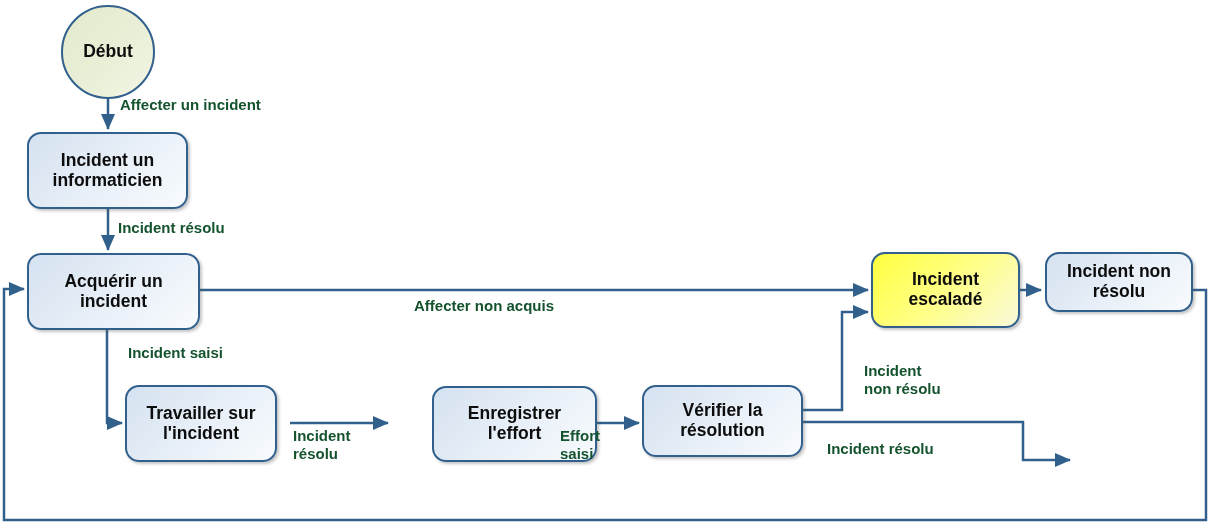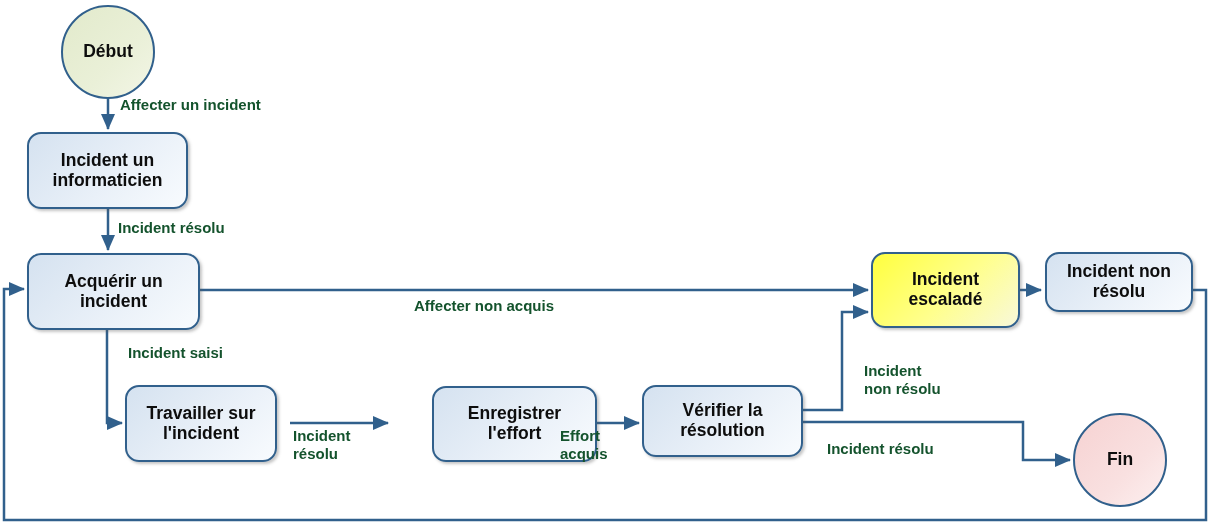--- a/index.html
+++ b/index.html
@@ -109,36 +109,33 @@
   <div class="node highlight" style="left:871px;top:252px;width:149px;height:76px;">
     <span>Incident
 escaladé</span>
   </div>
 
   <div class="node process" style="left:1045px;top:252px;width:148px;height:60px;">
     <span>Incident non
 résolu</span>
   </div>
 
-  <div class="node circle end" style="left:1073px;top:413px;width:94px;height:94px;">
-    <span>Fin</span>
-  </div>
 
   <div class="edge-label" style="left:120px;top:96px;">Affecter un incident</div>
 
   <div class="edge-label" style="left:118px;top:219px;">Incident résolu</div>
 
   <div class="edge-label" style="left:414px;top:297px;">Affecter non acquis</div>
 
   <div class="edge-label" style="left:128px;top:344px;">Incident saisi</div>
 
   <div class="edge-label" style="left:293px;top:427px;">Incident
 résolu</div>
 
   <div class="edge-label" style="left:560px;top:427px;">Effort
-acquis</div>
+saisi</div>
 
   <div class="edge-label" style="left:864px;top:362px;">Incident
 non résolu</div>
 
   <div class="edge-label" style="left:827px;top:440px;">Incident résolu</div>
 
 </div>
 
 </body></html>

